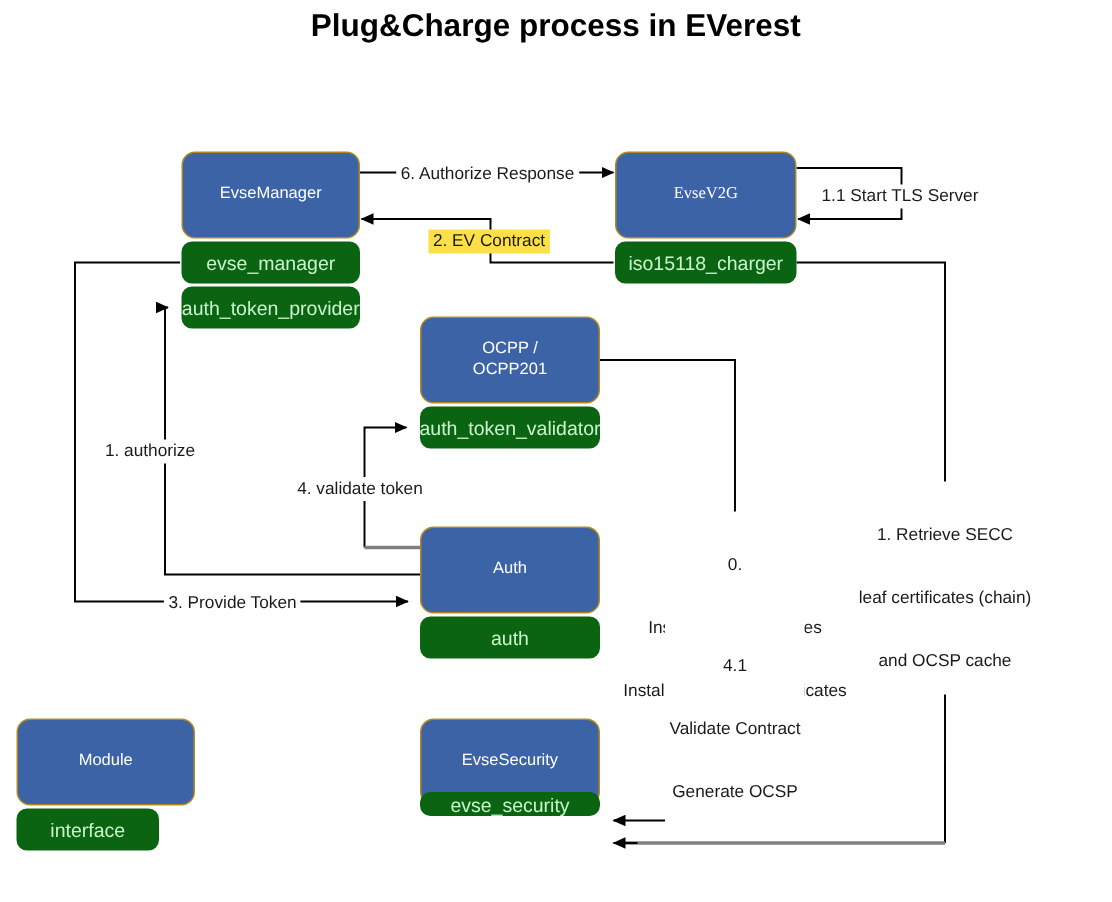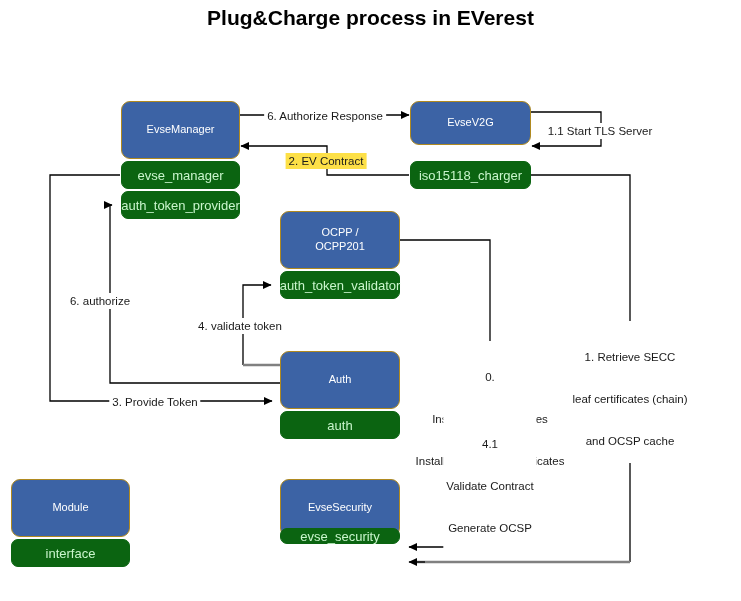--- a/index.html
+++ b/index.html
@@ -115,21 +115,21 @@
   </g>
 </svg>
 
 <div class="node">
   <div class="module-box" style="left:121px; top:101px; width:119px; height:58px;">EvseManager</div>
   <div class="iface-box" style="left:121px; top:161px; width:119px; height:28px;">evse_manager</div>
   <div class="iface-box" style="left:121px; top:191px; width:119px; height:28px;">auth_token_provider</div>
 </div>
 
 <div class="node">
-  <div class="module-box" style="left:410px; top:101px; width:121px; height:44px;">EvseV2G</div>
+  <div class="module-box" style="left:410px; top:101px; width:121px; height:58px;font-family:Liberation Serif, serif;">EvseV2G</div>
   <div class="iface-box" style="left:410px; top:161px; width:121px; height:28px;">iso15118_charger</div>
 </div>
 
 <div class="node">
   <div class="module-box" style="left:280px; top:211px; width:120px; height:58px; flex-direction:column;text-align:center;">
     <span>OCPP /</span>
     <span>OCPP201</span>
   </div>
   <div class="iface-box" style="left:280px; top:271px; width:120px; height:28px;">auth_token_validator</div>
 </div>
@@ -139,30 +139,30 @@
   <div class="iface-box" style="left:280px; top:411px; width:120px; height:28px;">auth</div>
 </div>
 
 <div class="node">
   <div class="module-box" style="left:280px; top:479px; width:120px; height:58px;">EvseSecurity</div>
   <div class="iface-box" style="left:280px; top:528px; width:120px; height:16px;">evse_security</div>
 </div>
 
 <div class="node">
   <div class="module-box" style="left:11px; top:479px; width:119px; height:58px;">Module</div>
-  <div class="iface-box" style="left:11px; top:539px; width:119px; height:28px;">interface</div>
+  <div class="iface-box" style="left:11px; top:539px; width:95px; height:28px;">interface</div>
 </div>
 
 <div class="edge-label center" style="left: 325px; top: 108px; background: rgb(255, 255, 255); padding: 1px 3px;">6. Authorize Response</div>
 
 <div class="edge-label center" style="left: 326px; top: 153px; background: #fde047; padding: 1px 3px;">2. EV Contract</div>
 
 <div class="edge-label center" style="left: 600px; top: 123px; background: rgb(255, 255, 255); padding: 1px 3px;">1.1 Start TLS Server</div>
 
-<div class="edge-label center" style="left: 100px; top: 293px; background: rgb(255, 255, 255); padding: 1px 3px;">6. authorize</div>
+<div class="edge-label center" style="left: 100px; top: 293px; background: rgb(255, 255, 255); padding: 1px 3px;">1. authorize</div>
 
 <div class="edge-label center" style="left: 240px; top: 318px; background: rgb(255, 255, 255); padding: 1px 3px;">4. validate token</div>
 
 <div class="edge-label center" style="left: 155px; top: 394px; background: rgb(255, 255, 255); padding: 1px 3px;">3. Provide Token</div>
 
 <div class="edge-label center" style="left: 490px; top: 341px; background: rgb(255, 255, 255); padding: 1px 3px;">
   <div>0.</div>
   <div>Install Root certificates</div>
   <div>Install SECC Leaf certificates</div>
   <div>Generate CSR</div>

